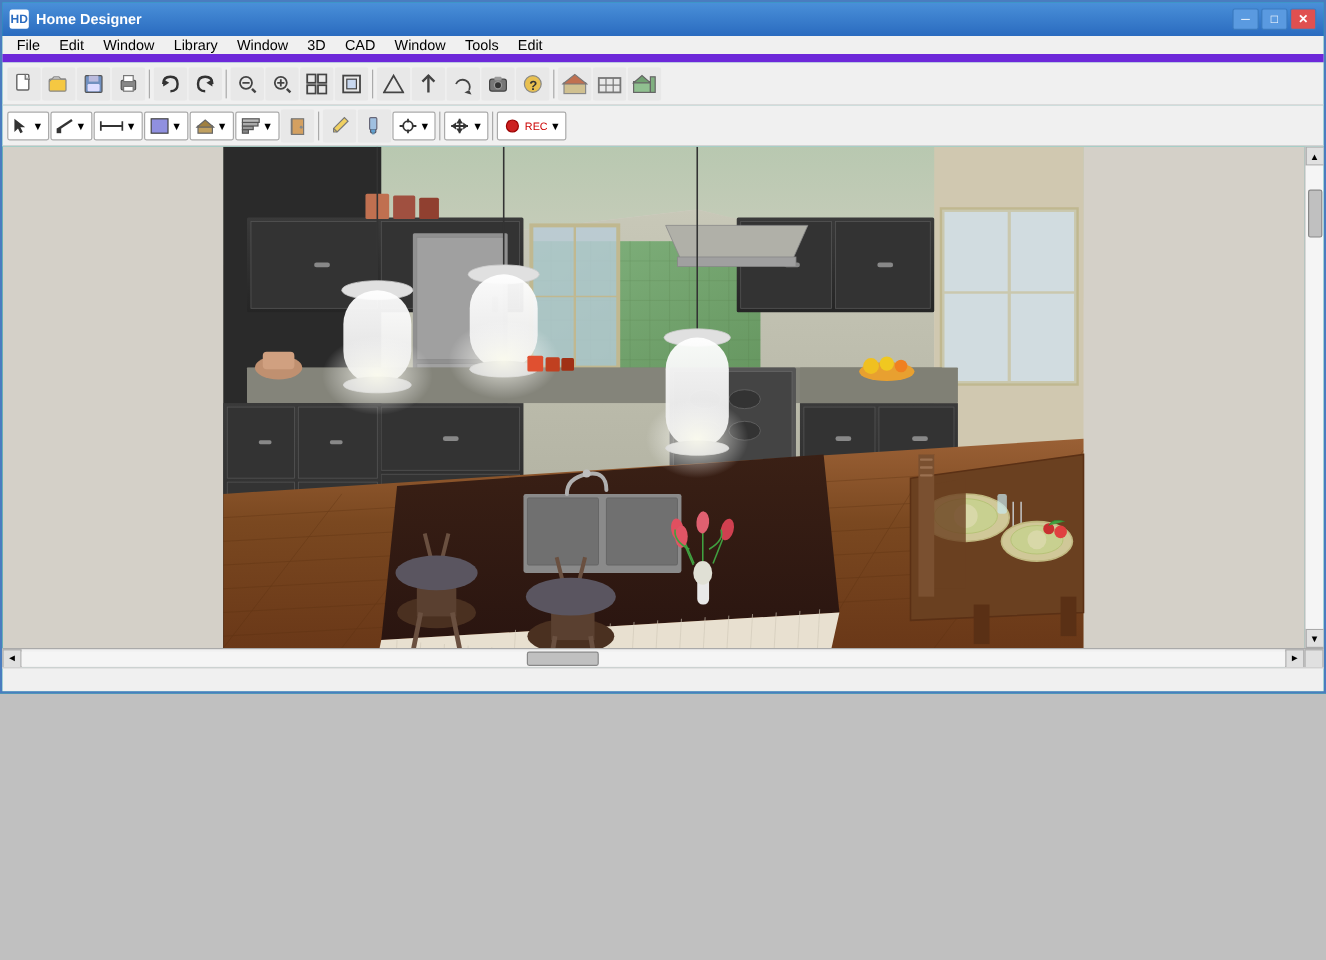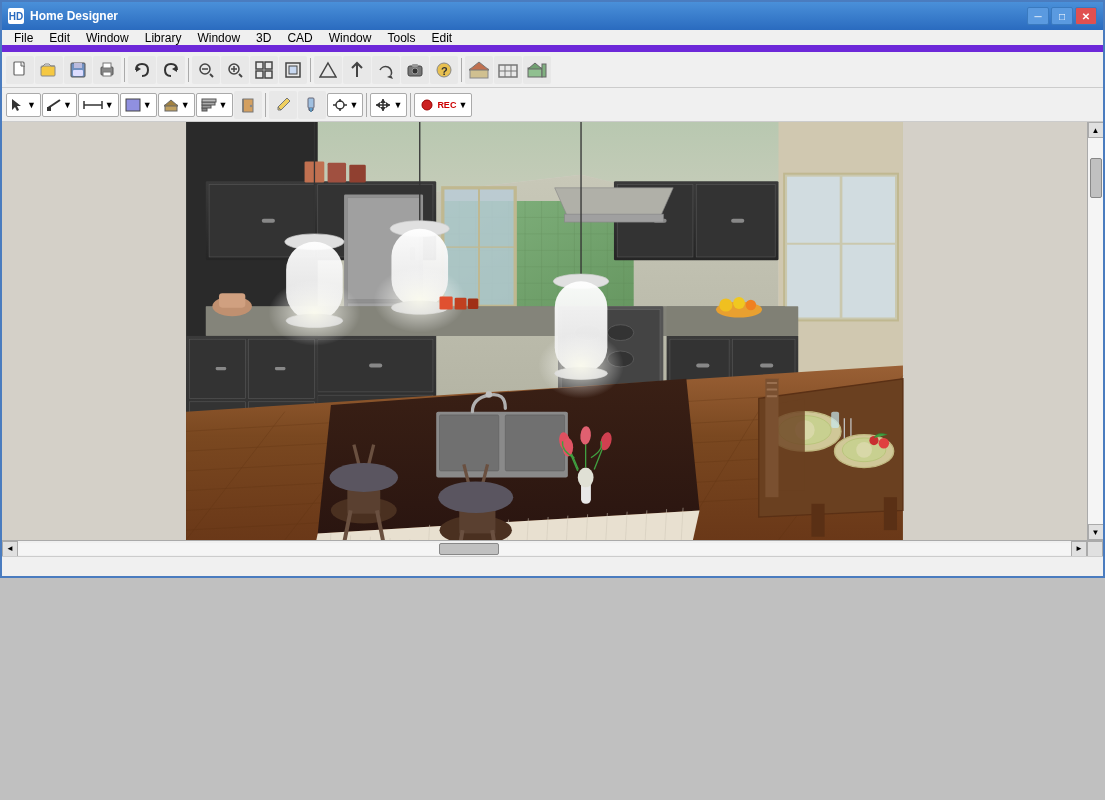--- a/index.html
+++ b/index.html
@@ -511,21 +511,21 @@
           <polygon points="1,7 5,4 5,10" fill="#333"></polygon>
           <polygon points="15,7 11,4 11,10" fill="#333"></polygon>
         </svg>
       <span style="font-size:9px">▼</span>
     </div>
     <div class="toolbar-separator"></div>
     <div class="toolbar-dropdown">
       <svg width="16" height="14" viewBox="0 0 16 14">
           <circle cx="8" cy="7" r="5" fill="#cc2020" stroke="#900" stroke-width="1"></circle>
         </svg>
-      <span style="font-size:9px; font-weight:bold; color:#cc0000">REC</span>
+      <span style="font-size:9px; font-weight:normal; color:#cc0000">REC</span>
       <span style="font-size:9px">▼</span>
     </div>
   </div>
 
   <div class="main-content">
     <div class="canvas-area">
       
       <svg class="kitchen-scene" viewBox="0 0 1089 635" xmlns="http://www.w3.org/2000/svg">
 
         <defs>

